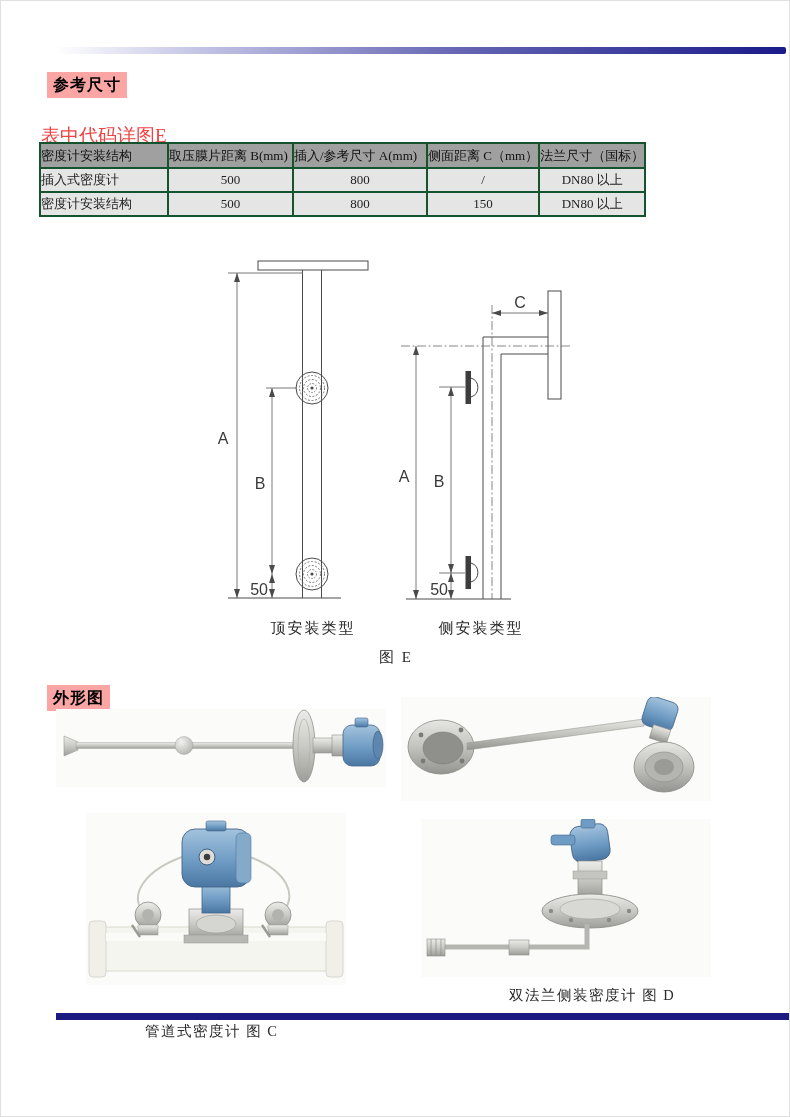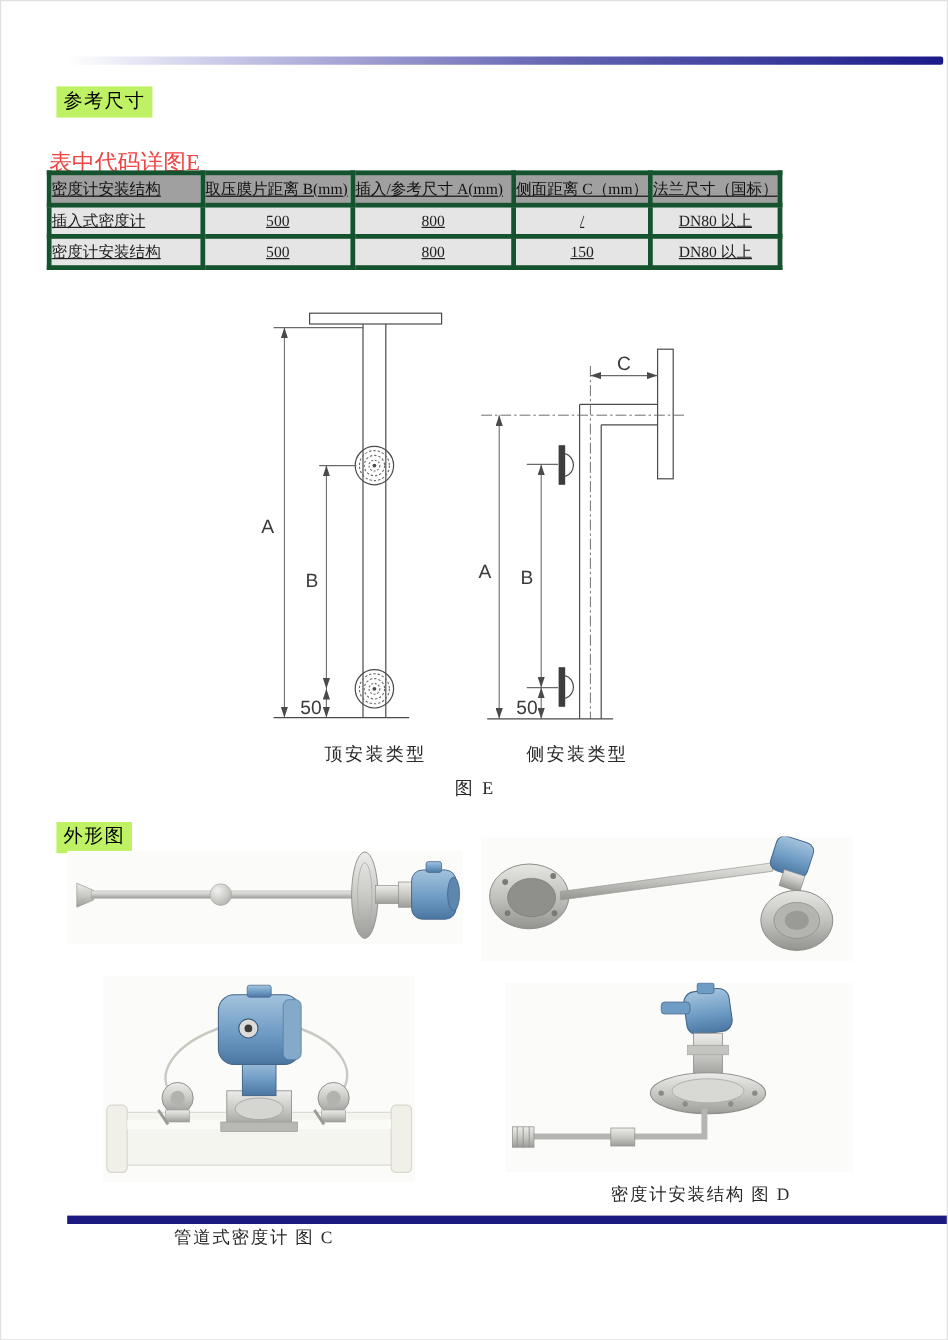--- a/index.html
+++ b/index.html
@@ -11,33 +11,33 @@
   .topbar{
     position:absolute;left:55px;top:46px;width:730px;height:7px;
     background:linear-gradient(to right,#ffffff 0%,#c8c8e8 18%,#6666b4 55%,#1a1a8a 100%);
     border-radius:2px;
   }
   .bottombar{
     position:absolute;left:55px;top:1012px;width:734px;height:7px;
     background:#1a1a80;
   }
   .badge{
-    position:absolute;background:#bef264;color:#000;font-weight:normal;
+    position:absolute;background:#fca5a5;color:#000;font-weight:bold;
     font-size:16px;padding:4px 6px;letter-spacing:1px;line-height:1.1;
   }
   #badge-ref{left:46px;top:71px;}
   #badge-outline{left:46px;top:684px;}
   .tbl-caption{position:absolute;left:40px;top:122px;font-size:19px;color:#ef4444;}
   table.dim{
     position:absolute;left:38px;top:141px;border-collapse:collapse;
     font-size:13px;table-layout:fixed;
   }
   table.dim th,table.dim td{
-    border:4px solid #14532d;height:22px;padding:0 0;
-    white-space:nowrap;overflow:hidden;text-decoration:underline;
+    border:2px solid #14532d;height:22px;padding:0 0;
+    white-space:nowrap;overflow:hidden;
   }
   table.dim th{
     background:#a0a0a0;color:#111;font-weight:normal;text-align:left;height:23px;
   }
   table.dim td{text-align:center;color:#222;background:#e5e5e5;}
   table.dim td.first{text-align:left;}
   .c1{width:128px}.c2{width:125px}.c3{width:134px}.c4{width:107px}.c5{width:106px}
   .caption{
     position:absolute;font-size:14.5px;color:#2a2a2a;letter-spacing:1.5px;white-space:nowrap;
   }
@@ -301,15 +301,15 @@
     <circle cx="150" cy="101" r="2.2" fill="#8a8a86"></circle>
       <circle cx="188" cy="101" r="2.2" fill="#8a8a86"></circle>
   </g>
   <path d="M166,105 L166,128 L20,128" stroke="#b5b5b1" stroke-width="5" fill="none"></path>
   <rect x="88" y="121" width="20" height="15" fill="url(#met)" stroke="#8e8e8a" stroke-width="0.6"></rect>
   <rect x="6" y="120" width="18" height="17" fill="url(#met)" stroke="#8e8e8a" stroke-width="0.6"></rect>
   <line x1="10" y1="120" x2="10" y2="137" stroke="#8e8e8a" stroke-width="0.7"></line>
   <line x1="15" y1="120" x2="15" y2="137" stroke="#8e8e8a" stroke-width="0.7"></line>
   <line x1="20" y1="120" x2="20" y2="137" stroke="#8e8e8a" stroke-width="0.7"></line>
 </svg>
-<div class="caption" style="left:508px;top:985px;">密度计安装结构 图 D</div>
+<div class="caption" style="left:508px;top:985px;">双法兰侧装密度计 图 D</div>
 
 <div class="bottombar"></div>
 
 </body></html>

